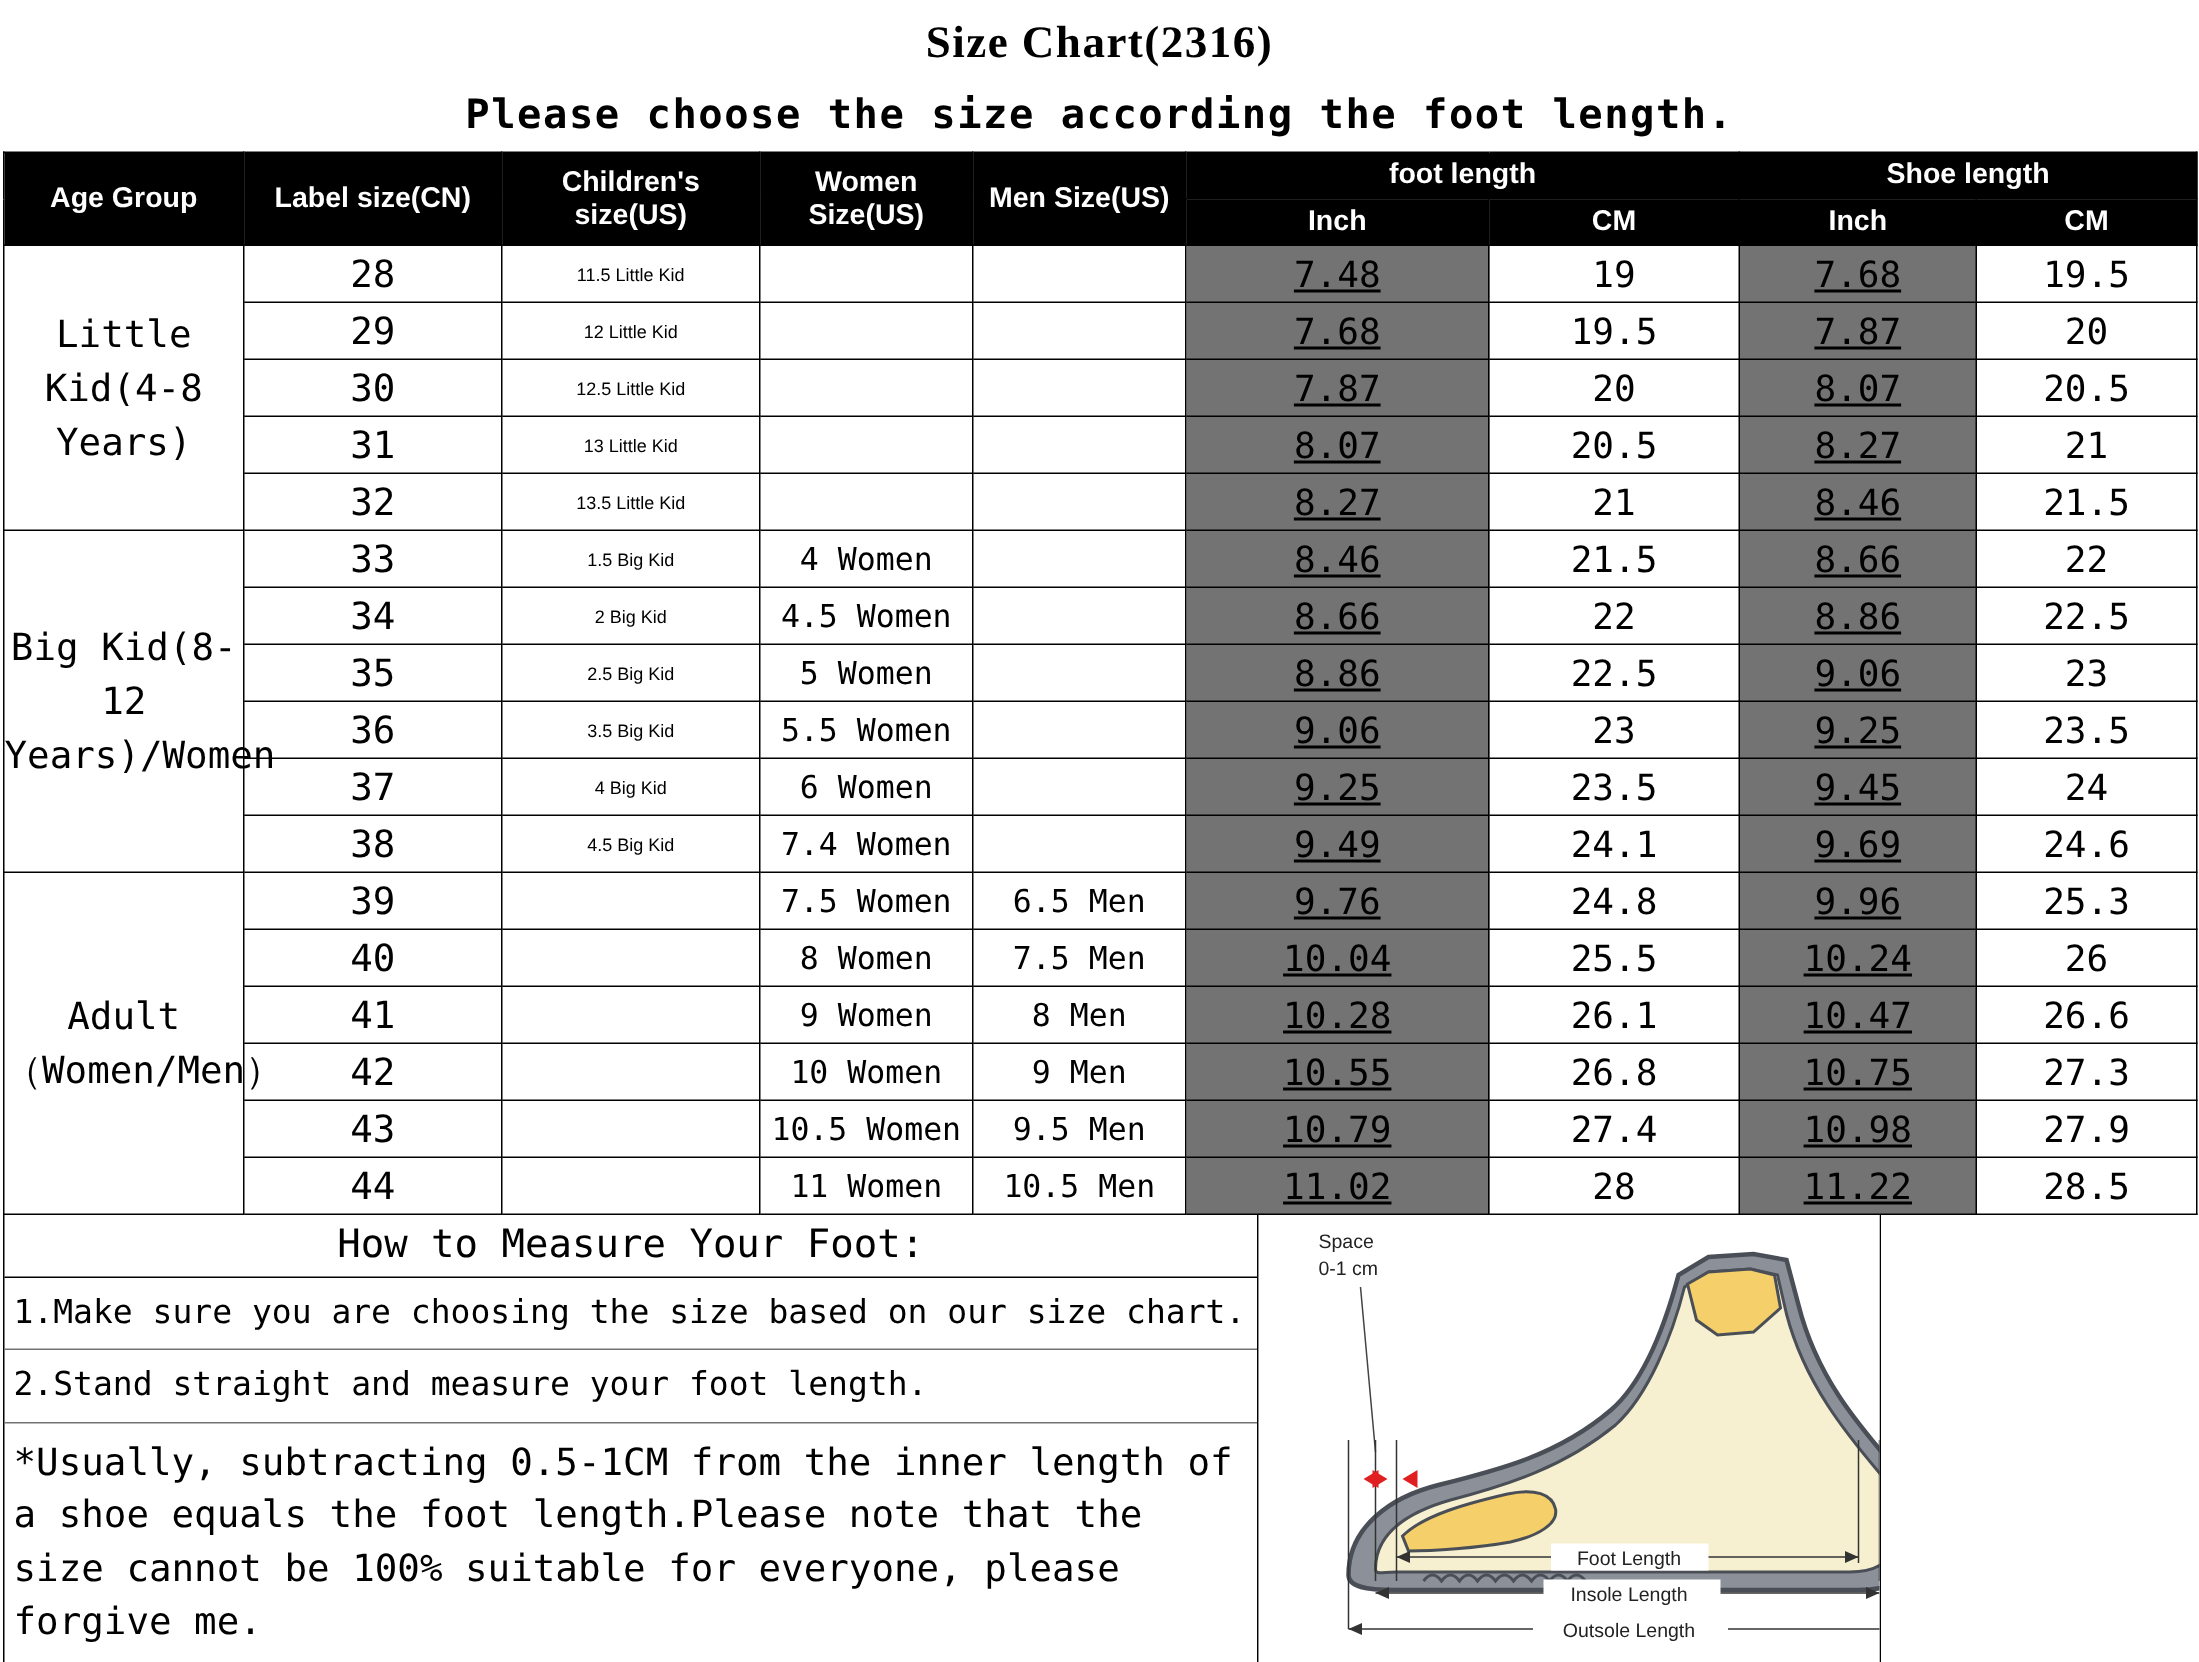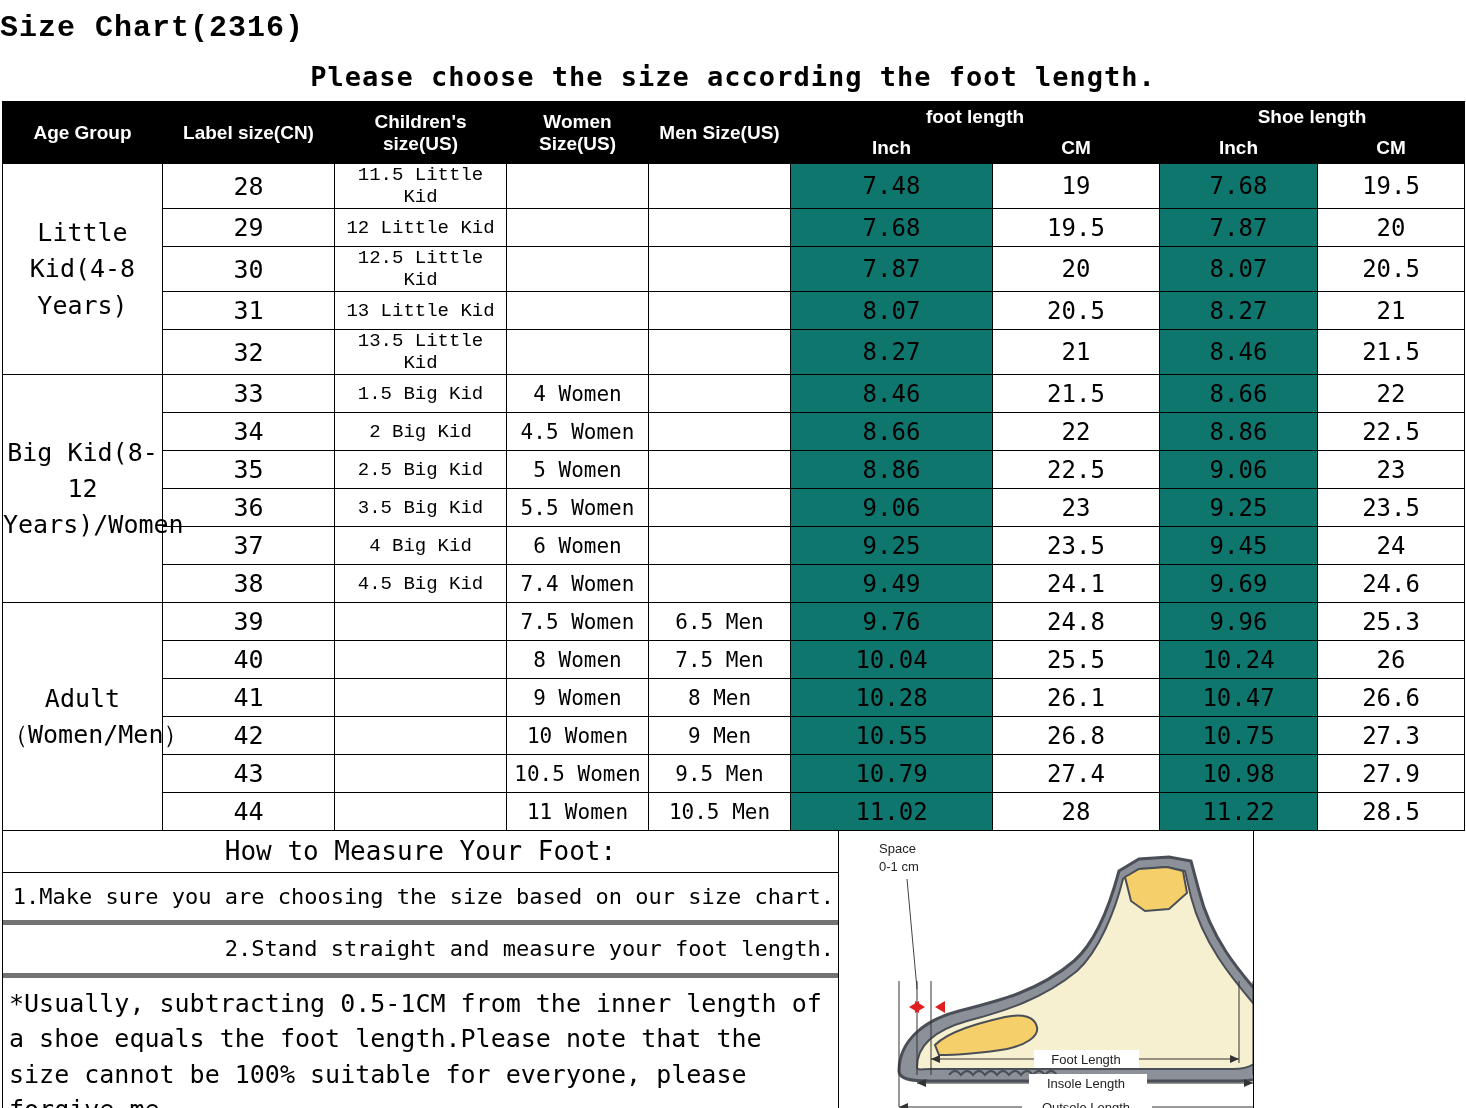--- a/index.html
+++ b/index.html
@@ -14,22 +14,22 @@
     color: #000000;
     overflow: hidden;
   }
   .page {
     width: 1466px;
     height: 1108px;
     box-sizing: border-box;
     position: relative;
   }
   .title {
-    text-align: left;
-    font-family: Liberation Mono, monospace;
+    text-align: center;
+    font-family: Liberation Serif, serif;
     font-size: 30px;
     font-weight: bold;
     letter-spacing: 1px;
     margin: 12px 0 6px 0;
     line-height: 1.1;
   }
   .subtitle {
     text-align: center;
     font-family: "DejaVu Sans Mono", monospace;
     font-size: 27px;
@@ -67,34 +67,35 @@
     font-size: 25px;
     line-height: 1.45;
     padding: 2px 4px;
   }
   td.cn {
     font-family: "DejaVu Sans Mono", monospace;
     font-size: 25px;
     height: 37px;
   }
   td.us {
-    font-family: Liberation Mono, monospace;
-    font-size: 19px;
+    font-family: Liberation Sans, sans-serif;
+    font-size: 12px;
     margin-left: 46px;
   }
   td.usw, td.usm {
     font-family: "DejaVu Sans Mono", monospace;
     font-size: 21px;
   }
   td.num {
     font-family: "DejaVu Sans Mono", monospace;
     font-size: 24px;
   }
   td.shaded {
-    background: #0f766e;
+    background: #737373;
+    text-decoration: underline;
   }
   
   col.c-age   { width: 160px; }
   col.c-cn    { width: 172px; }
   col.c-ck    { width: 172px; }
   col.c-w     { width: 142px; }
   col.c-m     { width: 142px; }
   col.c-fi    { width: 202px; }
   col.c-fc    { width: 167px; }
   col.c-si    { width: 158px; }
@@ -119,24 +120,23 @@
     text-align: center;
     font-family: "DejaVu Sans Mono", monospace;
     font-size: 26px;
     border-bottom: 1px solid #000;
     padding: 6px 0 6px 0;
     line-height: 1.1;
   }
   .measure .mline {
     font-family: "DejaVu Sans Mono", monospace;
     font-size: 22px;
-    border-bottom: 5px solid #737373;
+    border-bottom: 1px solid #737373;
     padding: 10px 4px 10px 6px;
     line-height: 1.25;
-    text-align: right;
   }
   .measure .mnote {
     font-family: "DejaVu Sans Mono", monospace;
     font-size: 25px;
     padding: 8px 4px 4px 6px;
     line-height: 1.42;
   }
   .diagram {
     width: 484px;
     position: relative;

